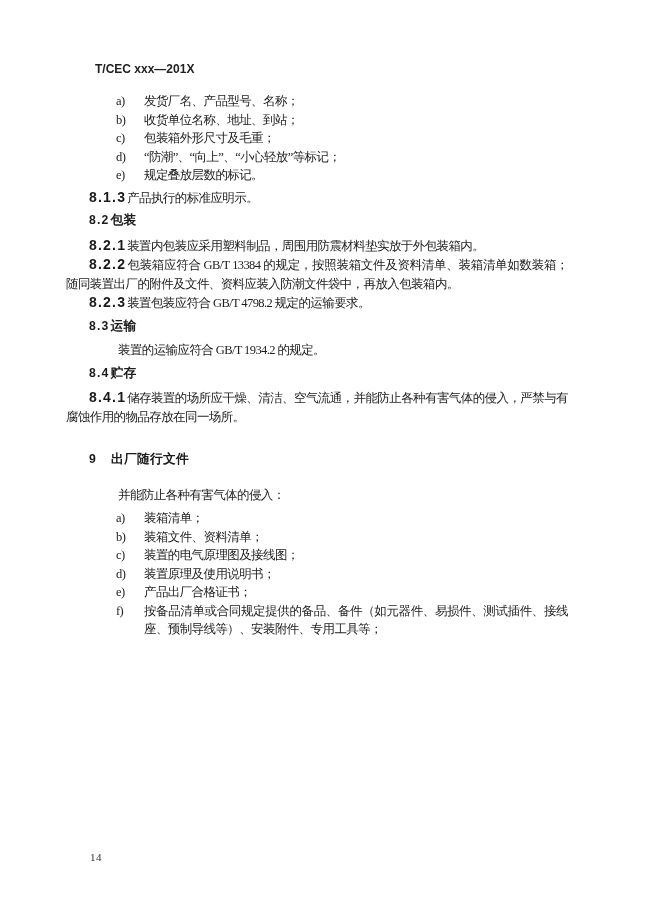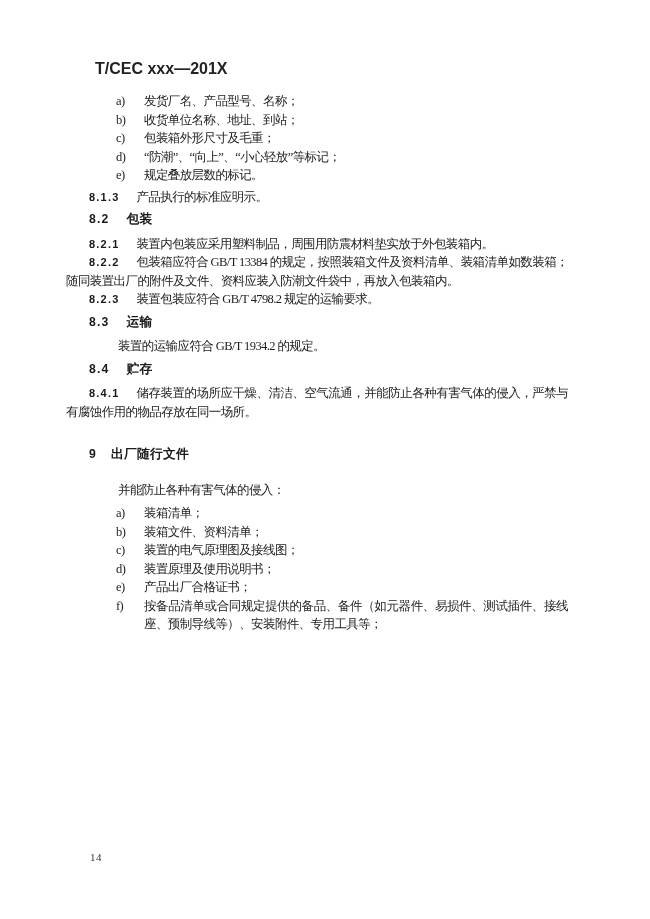--- a/index.html
+++ b/index.html
@@ -16,21 +16,21 @@
     letter-spacing: -0.6px;
     color: #1c1c1c;
     overflow: hidden;
   }
   .doc-header {
     position: absolute;
     left: 95px;
     top: 60px;
     font-family: "Liberation Sans", "DejaVu Sans", sans-serif;
     font-weight: bold;
-    font-size: 16px;
+    font-size: 12px;
     letter-spacing: 0;
     color: #222;
   }
   .content {
     position: absolute;
     left: 66px;
     top: 92px;
     width: 502px;
   }
   .list { margin: 0; }
@@ -44,23 +44,23 @@
     left: 50px;
     top: 0;
   }
   .clause {
     text-indent: 23px;
     text-align: justify;
   }
   .num {
     font-family: "Liberation Sans", "DejaVu Sans", sans-serif;
     font-weight: bold;
-    font-size: 11px;
+    font-size: 14px;
     letter-spacing: 1.2px;
-    margin-right: 17px;
+    margin-right: 1px;
     color: #1a1a1a;
   }
   .c813 { margin-top: 3px; }
   .heading {
     font-family: "Liberation Sans", "DejaVu Sans", sans-serif;
     font-weight: bold;
     font-size: 12.8px;
     letter-spacing: 0.2px;
     margin: 4px 0 6px 0;
     text-indent: 23px;

